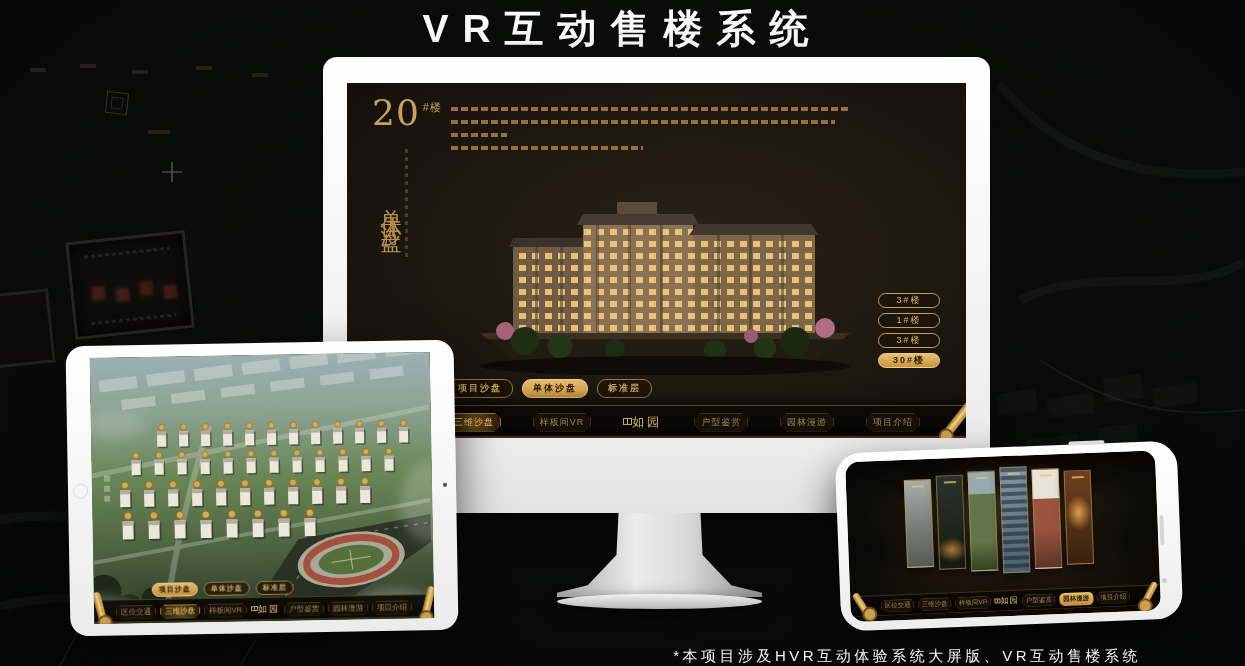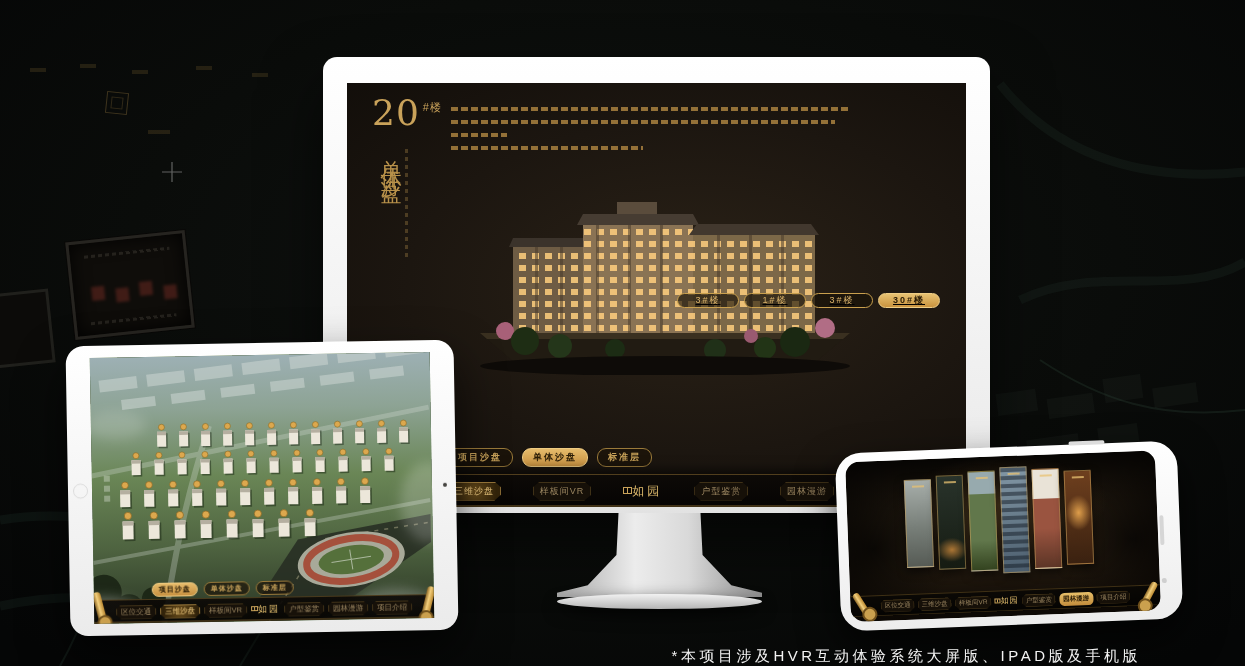--- a/index.html
+++ b/index.html
@@ -25,40 +25,40 @@
   
   .page-title{position:absolute;left:0;right:0;top:2px;text-align:center;
     color:#fcfcfc;font-size:39px;font-weight:700;letter-spacing:14px;}
   .footnote{position:absolute;right:104px;bottom:0px;color:#f2f2f2;
     font-size:15px;letter-spacing:3.5px;}
   
   .monitor{position:absolute;left:323px;top:57px;width:667px;height:600px;}
   .m-frame{position:absolute;left:0;top:0;width:667px;height:456px;border-radius:14px;
     background:linear-gradient(180deg,#ffffff,#ececec 85%,#e2e2e2);
     box-shadow:0 28px 60px rgba(0,0,0,.6);}
-  .m-screen{position:absolute;left:24px;top:26px;width:619px;height:424px;overflow:hidden;
-    background:radial-gradient(520px 300px at 56% 48%, #2b2217 0%, #1c1610 55%, #110d09 100%);}
+  .m-screen{position:absolute;left:24px;top:26px;width:619px;height:355px;overflow:hidden;
+    background:radial-gradient(520px 300px at 56% 48%, #2b2217 0%, #1c1610 55%, #110d09 100%);text-align:center;}
   .m-stand{position:absolute;left:234px;top:456px;width:205px;height:84px;
     background:linear-gradient(90deg,#a7a7a7,#ececec 38%,#d9d9d9 64%,#8f8f8f);
     clip-path:polygon(30% 0,70% 0,71% 50%,85% 86%,100% 95%,100% 100%,0 100%,0 95%,15% 86%,29% 50%);}
   .m-base{position:absolute;left:234px;top:537px;width:205px;height:15px;border-radius:50%;
     background:linear-gradient(#f2f2f2,#b5b5b5);box-shadow:0 6px 16px rgba(0,0,0,.75);}
   
   .m-heading{position:absolute;left:25px;top:12px;display:flex;align-items:flex-start;color:#c9a25a;}
   .m-heading .num{font-family:"DejaVu Serif",serif;font-size:36px;line-height:1;letter-spacing:1px;}
   .m-heading .unit{font-size:11px;margin:5px 0 0 3px;letter-spacing:1px;}
   .m-vert{position:absolute;left:30px;top:60px;height:130px;writing-mode:vertical-rl;
     font-family:"DejaVu Serif",serif;font-size:21px;letter-spacing:8px;color:#b8914a;}
   .m-vert-sub{position:absolute;left:58px;top:66px;width:3px;height:110px;opacity:.45;
     background:repeating-linear-gradient(180deg,#8a6d3a 0 4px,transparent 4px 8px);}
   .para{position:absolute;left:104px;top:24px;width:400px;}
   .para-line{height:4px;margin-bottom:9px;filter:blur(.4px);
     background:repeating-linear-gradient(90deg,rgba(178,136,66,.8) 0 7px,transparent 7px 10px);}
   .building-svg{position:absolute;left:118px;top:72px;}
-  .floor-buttons{position:absolute;right:26px;top:210px;display:flex;flex-direction:row;gap:5px;text-decoration:underline;}
+  .floor-buttons{position:absolute;right:26px;top:210px;display:flex;flex-direction:column;gap:5px;}
   .floor-btn{width:62px;height:15px;border:1px solid #c9a04e;border-radius:8px;
     color:#d9b express;color:#d9b express;
     color:#d9b26a;font-size:9px;display:flex;align-items:center;justify-content:center;
     letter-spacing:2px;background:rgba(25,18,8,.65);}
   .floor-btn.active{background:linear-gradient(#e8c272,#c8933f);color:#2a1c06;border-color:#efce86;font-weight:700;}
   .m-tabs{position:absolute;left:100px;bottom:40px;display:flex;gap:9px;}
   .pill-tab{padding:2px 10px;font-size:9px;letter-spacing:2px;border:1px solid #9a7a3a;
     border-radius:9px;color:#c9a35a;background:rgba(28,20,9,.7);white-space:nowrap;font-weight:bold;}
   .pill-tab.active{background:linear-gradient(#e6bb6b,#c79141);color:#2a1c06;border-color:#eecb82;}
   .navbar{position:absolute;left:0;right:0;bottom:0;height:33px;display:flex;align-items:center;
@@ -180,20 +180,21 @@
     <div class="tline" style="top:12px"></div>
     <div class="rchar" style="left:18px;top:44px"></div>
     <div class="rchar" style="left:42px;top:48px"></div>
     <div class="rchar" style="left:66px;top:44px"></div>
     <div class="rchar" style="left:90px;top:50px"></div>
     <div class="tline" style="bottom:10px"></div>
   </div>
   <div class="plaque2"></div>
   <div class="gold-chip"></div>
 
+  <div class="page-title">VR互动售楼系统</div>
 
   <div class="monitor">
     <div class="m-frame"></div>
     <div class="m-screen">
 
       <div class="m-heading">
         <span class="num">20</span>
         <span class="unit">#楼</span>
       </div>
       <div class="m-vert">单体沙盘</div>
@@ -458,14 +459,14 @@
         <div class="emb goldfill">园林漫游</div>
         <div class="emb">项目介绍</div>
       </div>
       <div class="scroll-icon p-scroll-l"></div>
       <div class="scroll-icon p-scroll-r"></div>
     </div>
     <div class="p-speaker"></div>
     <div class="p-cam"></div>
   </div>
 
-  <div class="footnote">*本项目涉及HVR互动体验系统大屏版、IPAD版及手机版</div>
+  <div class="footnote">*本项目涉及HVR互动体验系统大屏版、VR互动售楼系统</div>
 </div>
 
 </body></html>

